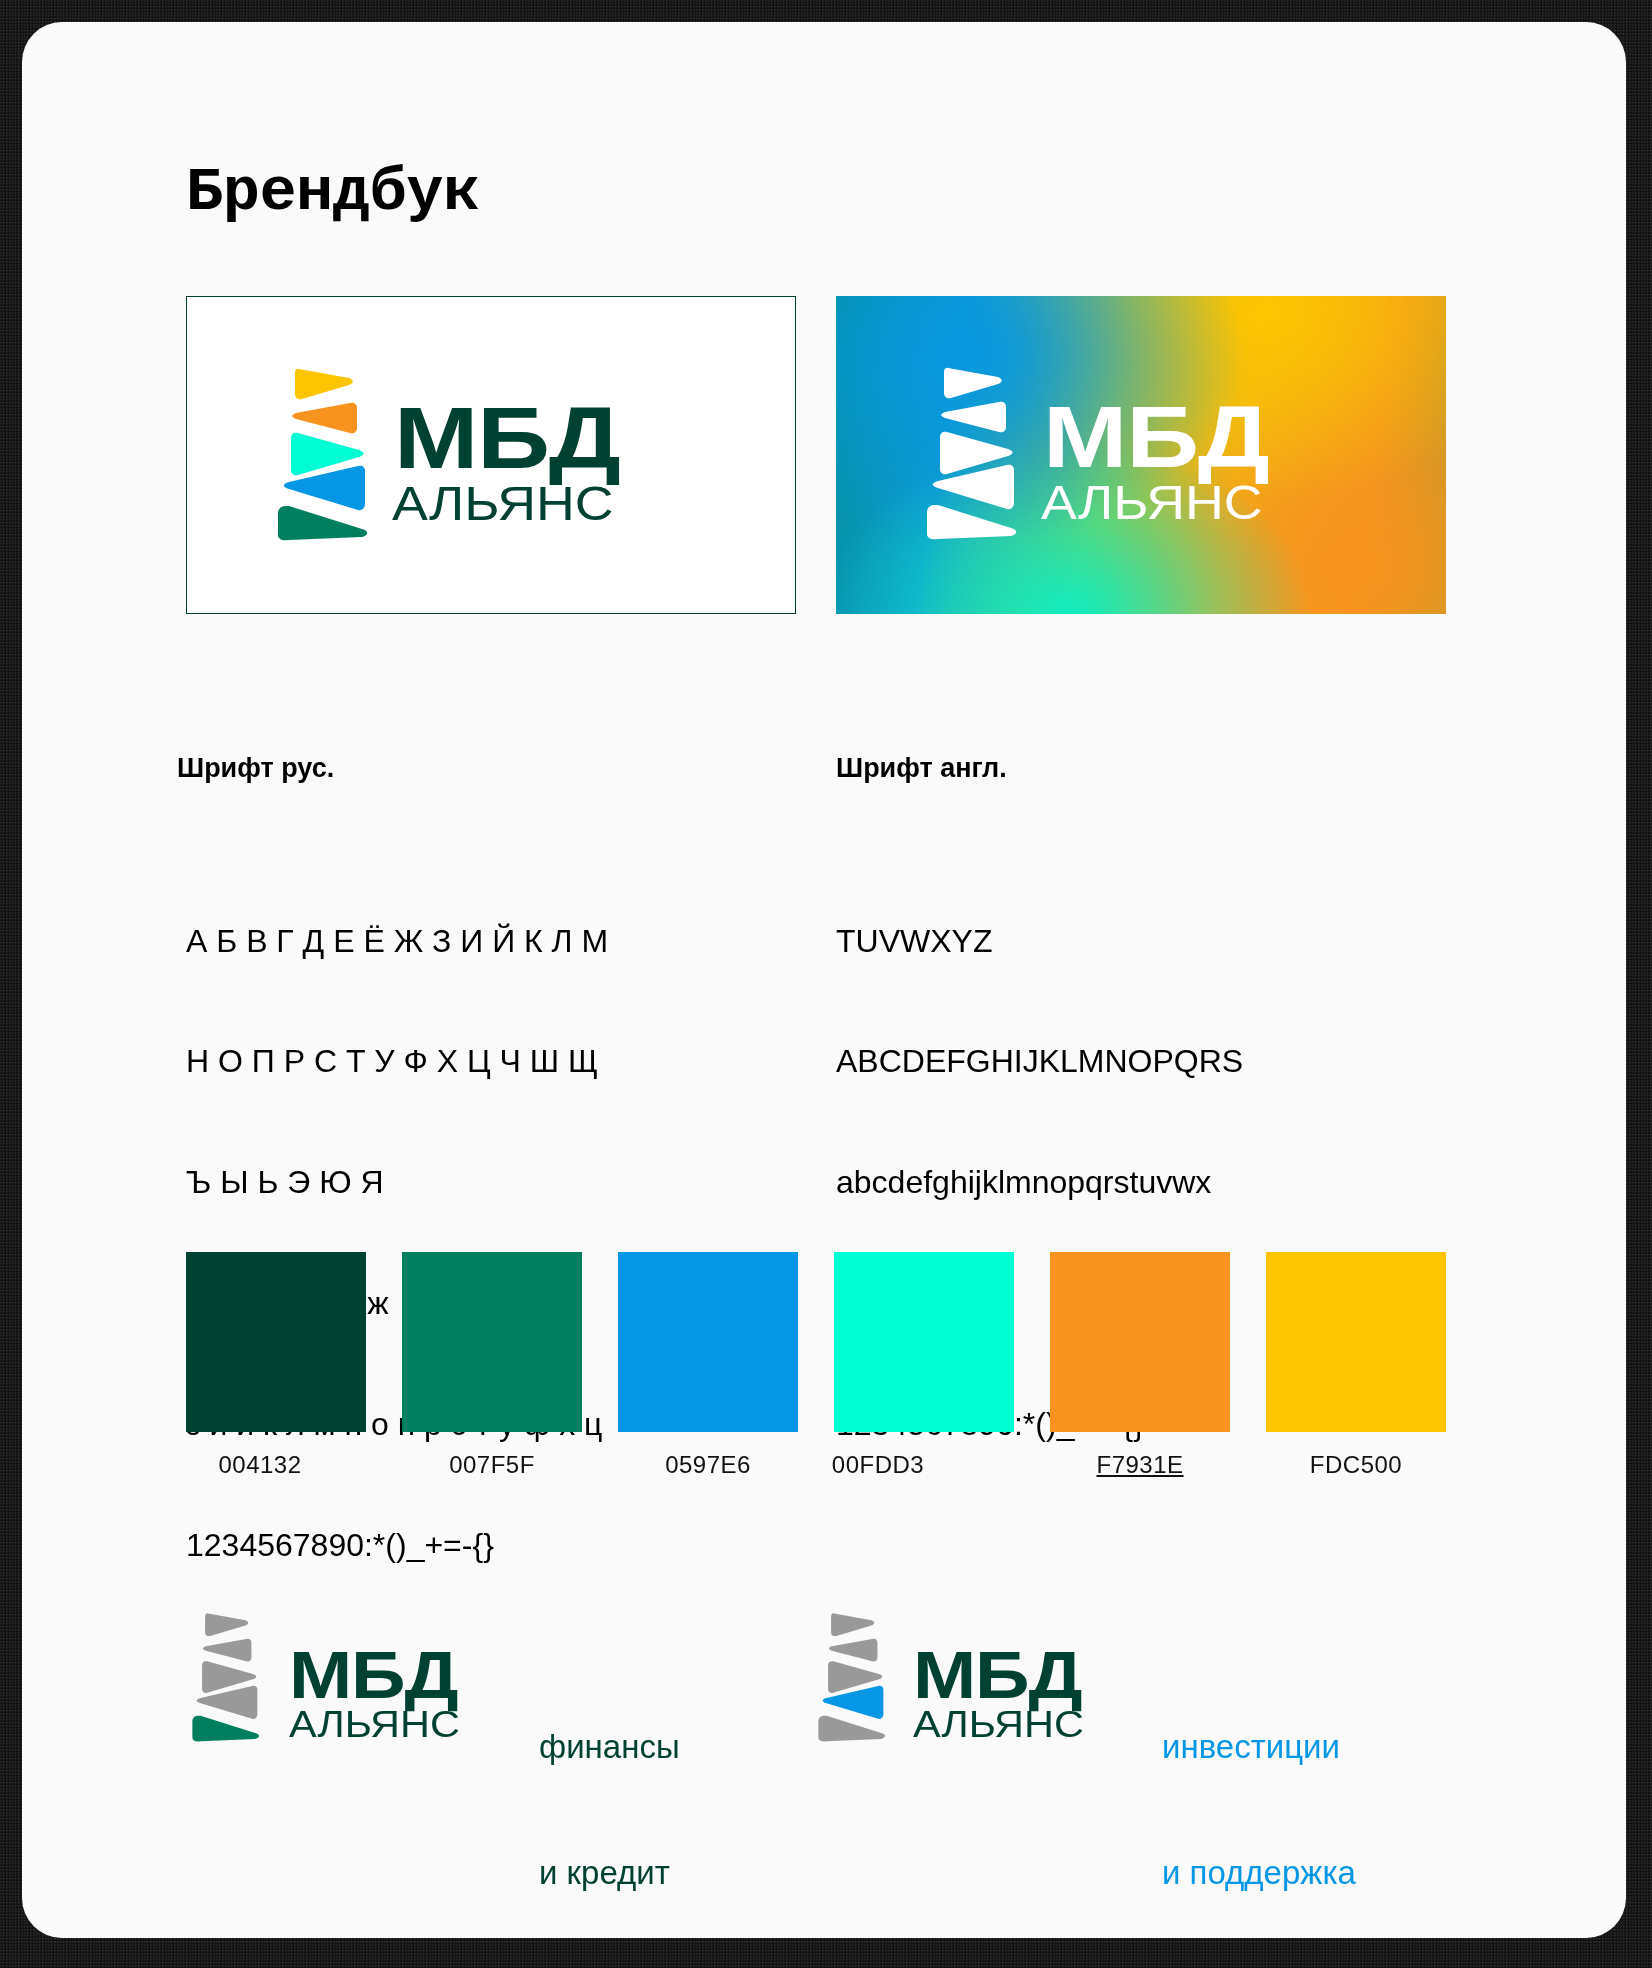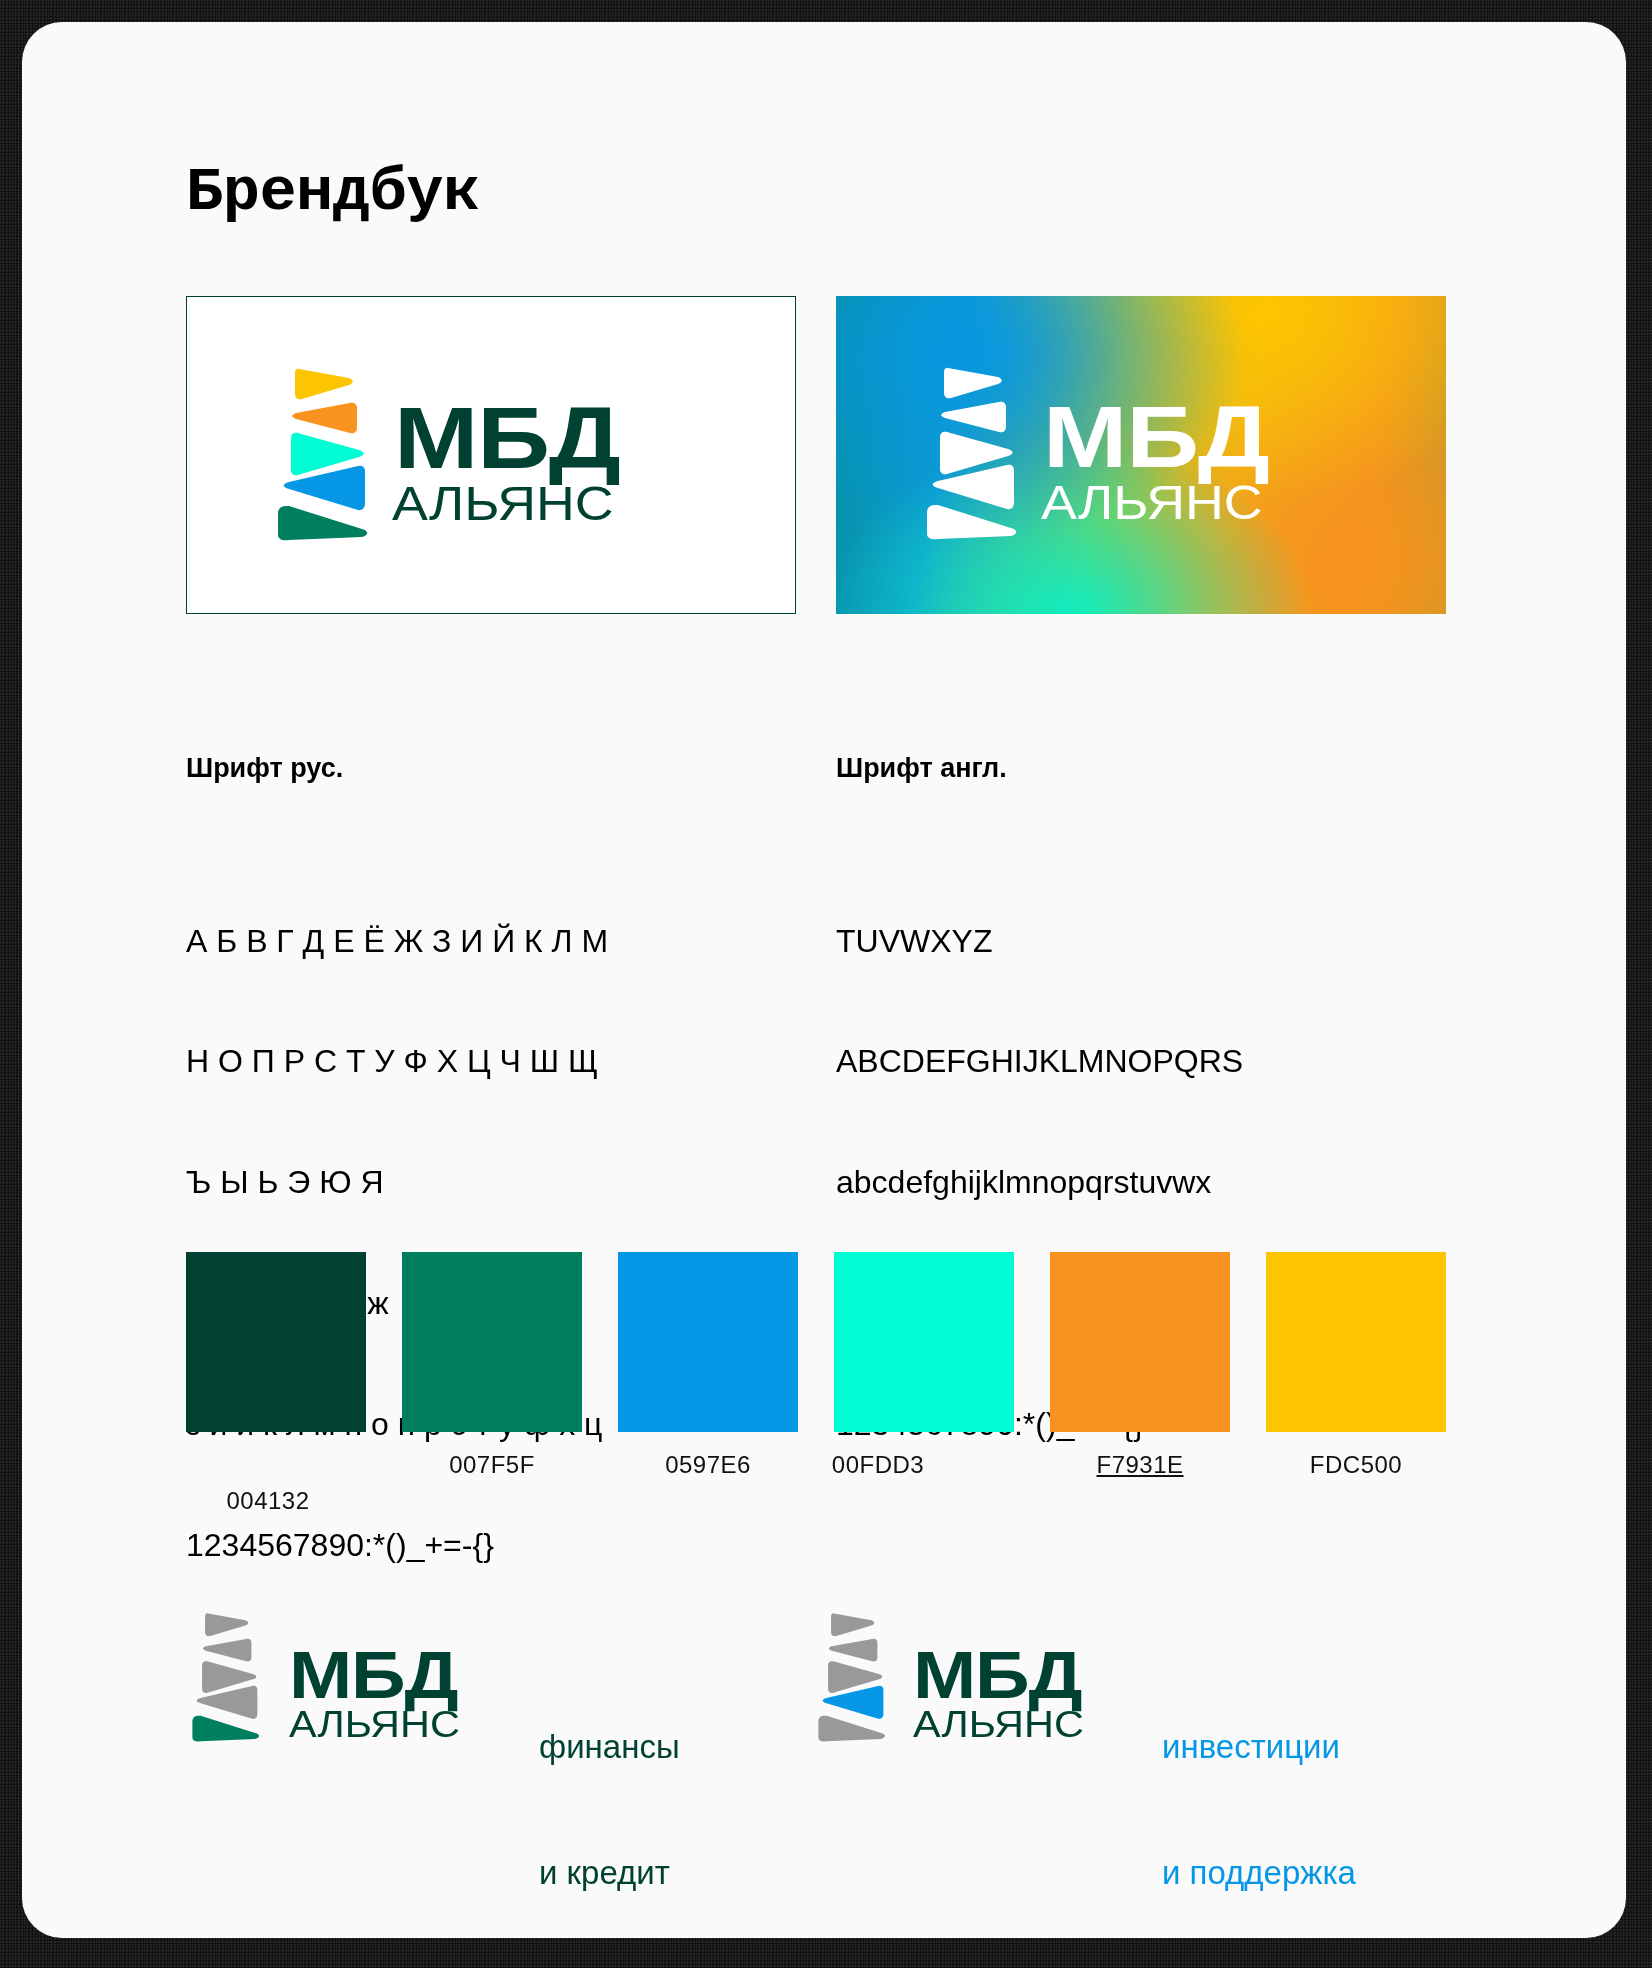--- a/index.html
+++ b/index.html
@@ -79,21 +79,21 @@
     <path d="M16 71 C16 67 19 65 23 66 L84 83 C90 85 90 88 84 90 L23 108 C19 109 16 107 16 103 Z" fill="#fff"></path>
     <path d="M83 99 C87 98 90 100 90 104 L90 137 C90 141 87 144 83 143 L14 122 C7 120 7 117 14 115 Z" fill="#fff"></path>
     <path d="M3 154 C3 150 6 147 11 147 L14 147 L87 170 C94 172 94 176 87 178 L14 181 C7 182 3 180 3 176 Z" fill="#fff" transform="translate(0,-8)"></path>
   </svg>
   <div class="wordmark" style="left:207px; top:97px; color:#fff;">
     <span class="wm-main" style="font-size:88px; height:90px;">МБД</span>
     <span class="wm-sub" style="font-size:48px; margin-top:-4px; margin-left:-2px;">АЛЬЯНС</span>
   </div>
 </div>
 
-<div class="abs section-h" style="left:186px;">Шрифт рус.</div>
+<div class="abs section-h" style="left:177px;">Шрифт рус.</div>
 <div class="abs section-h" style="left:836px;">Шрифт англ.</div>
 
 <div class="abs glyph-lines" style="left:186px;">
   <div>А Б В Г Д Е Ё Ж З И Й К Л М</div>
   <div>Н О П Р С Т У Ф Х Ц Ч Ш Щ</div>
   <div>Ъ Ы Ь Э Ю Я</div>
   <div>а б в г д е ё ж</div>
   <div>з и й к л м н о п р с т у ф х ц</div>
   <div>1234567890:*()_+=-{}</div>
 </div>
@@ -106,21 +106,21 @@
   <div>1234567890:*()_+=-{}</div>
 </div>
 
 <div class="abs swatch" style="left:186px; background:#004132;"></div>
 <div class="abs swatch" style="left:402px; background:#007F5F;"></div>
 <div class="abs swatch" style="left:618px; background:#0597E6;"></div>
 <div class="abs swatch" style="left:834px; background:#00FDD3;"></div>
 <div class="abs swatch" style="left:1050px; background:#F7931E;"></div>
 <div class="abs swatch" style="left:1266px; background:#FDC500;"></div>
 
-<div class="abs swatch-label" style="left:178px;margin-top:36px;">004132</div>
+<div class="abs swatch-label" style="left:170px;">004132</div>
 <div class="abs swatch-label" style="left:402px;">007F5F</div>
 <div class="abs swatch-label" style="left:618px;">0597E6</div>
 <div class="abs swatch-label" style="left:788px;">00FDD3</div>
 <div class="abs swatch-label" style="left:1050px;text-decoration:underline;">F7931E</div>
 <div class="abs swatch-label" style="left:1266px;">FDC500</div>
 
 <div class="abs" style="left:186px; top:1612px; width:600px; height:140px;">
   <svg class="stones" style="left:-2px; top:0;" width="84" height="136" viewBox="0 0 96 182">
     <path d="M24 2 C22 1 20 3 20 6 L20 27 C20 31 23 33 27 32 L74 18 C79 16 79 13 74 11 Z" fill="#999"></path>
     <path d="M75 36 C79 35 82 37 82 41 L82 61 C82 65 79 67 75 66 L21 52 C16 50 16 48 21 46 Z" fill="#999"></path>

